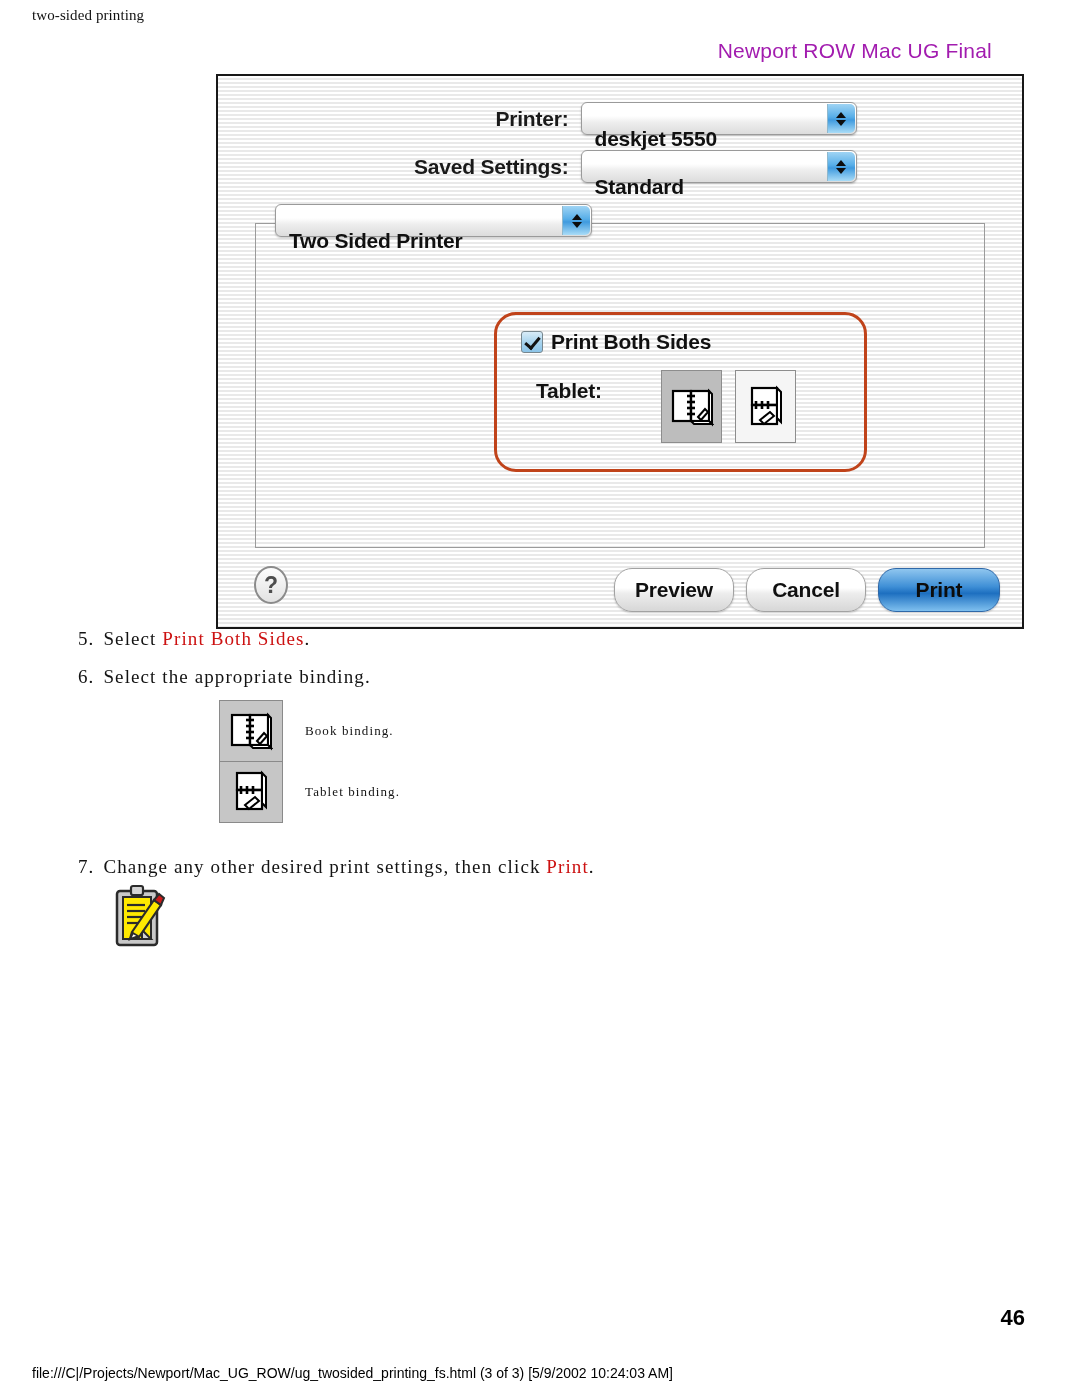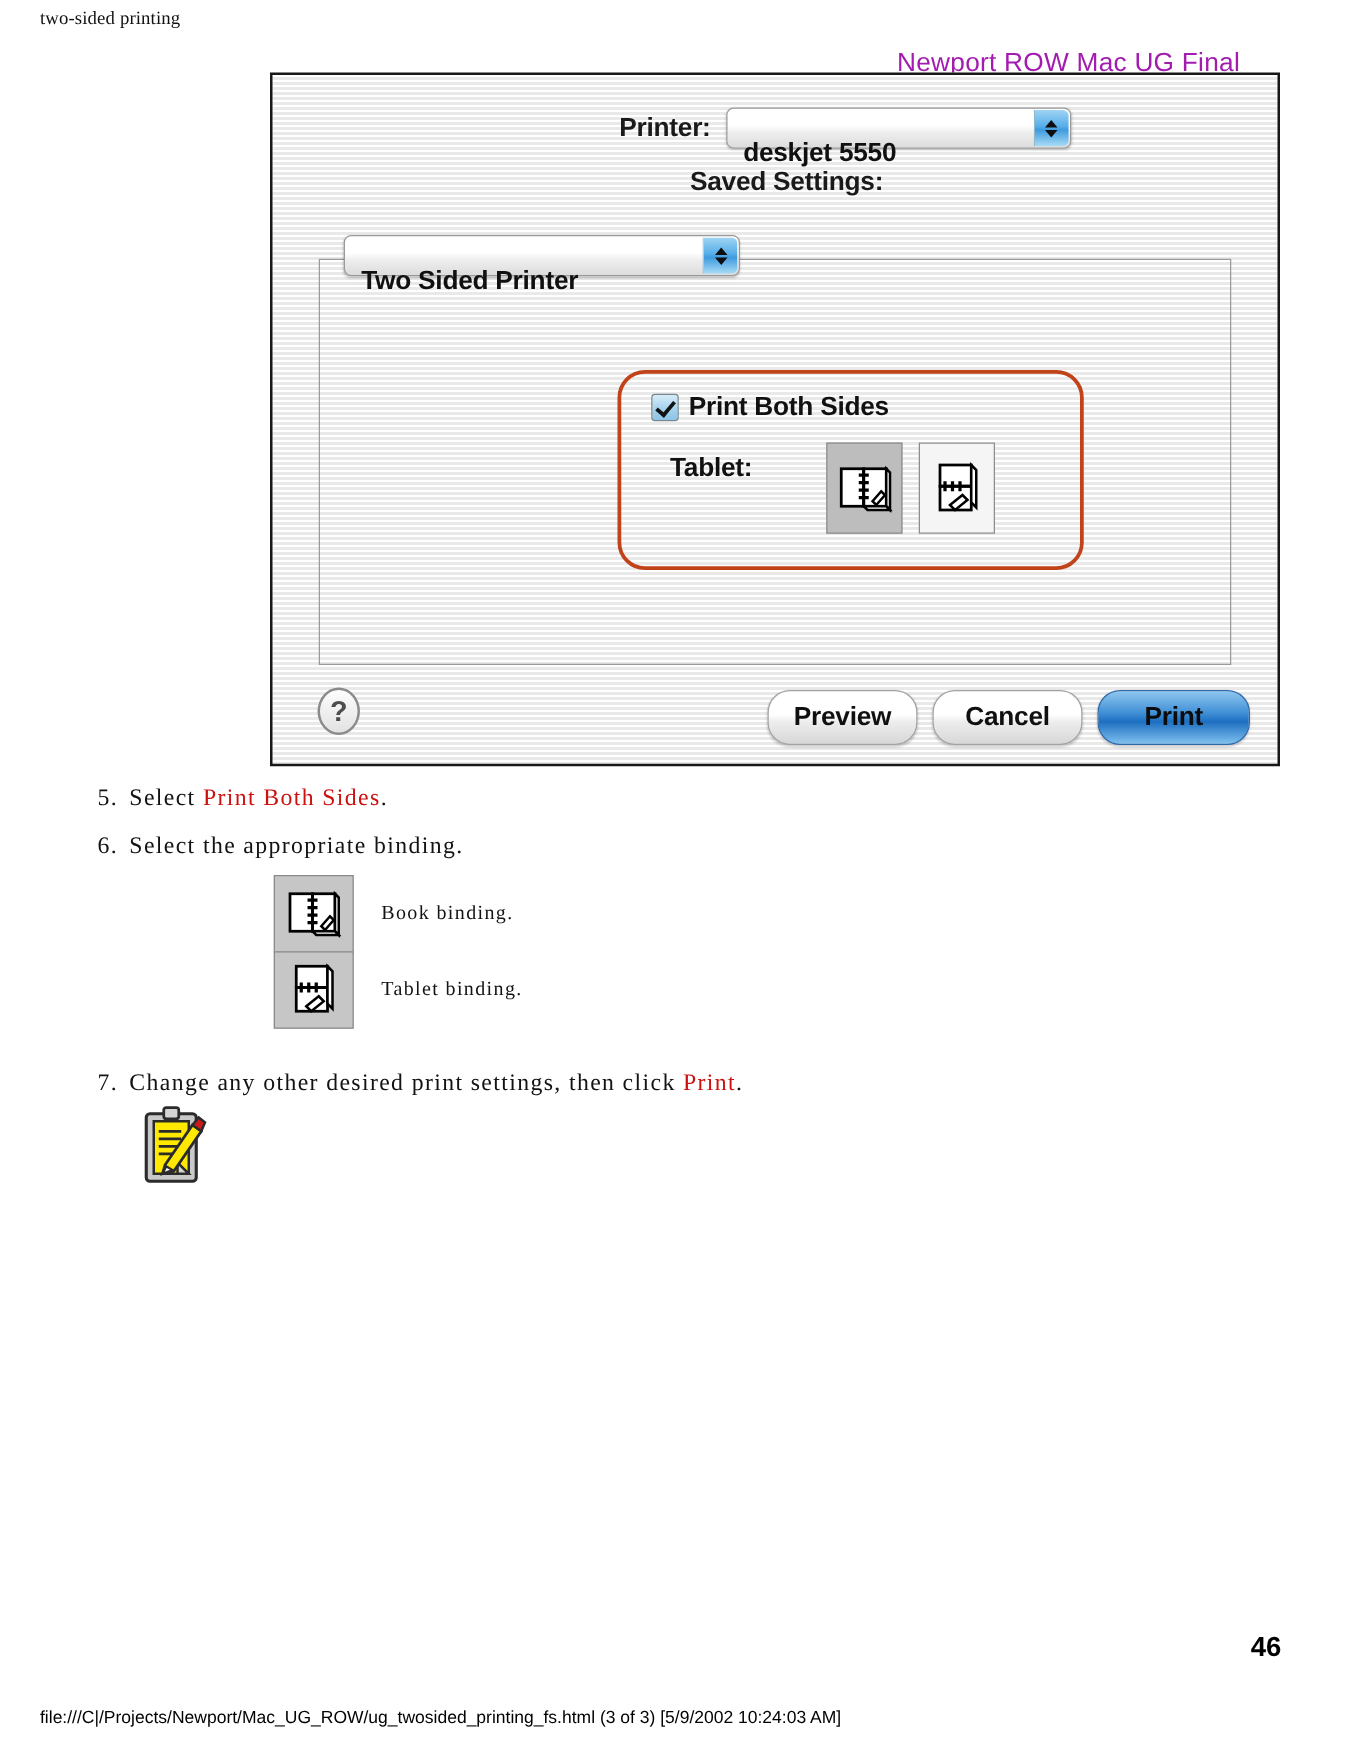--- a/index.html
+++ b/index.html
@@ -52,21 +52,21 @@
     font-family: "Liberation Sans", sans-serif;
     font-size: 14px;
     color: #000;
     white-space: nowrap;
   }
 
   
   .dialog {
     position: absolute;
     left: 216px;
-    top: 58px;
+    top: 74px;
     width: 808px;
     height: 555px;
     border: 2px solid #181818;
     box-sizing: border-box;
     background-color: #f2f2f2;
     background-image: repeating-linear-gradient(
       to bottom,
       #ffffff 0px, #ffffff 2px,
       #e9e9e9 2px, #e9e9e9 4px
     );
@@ -300,21 +300,21 @@
   .step-7 { left: 78px; top: 856px; }
 
   .icon-line {
     position: absolute;
     display: flex;
     align-items: center;
     gap: 22px;
   }
   .icon-line .caption {
     font-family: "Liberation Serif", serif;
-    font-size: 16px;
+    font-size: 13px;
     color: #131313;
     letter-spacing: 1.1px;
   }
   .icon-book   { left: 219px; top: 700px; }
   .icon-tablet { left: 219px; top: 761px; }
 
   .doc-bind-btn {
     width: 64px;
     height: 62px;
     border: 1px solid #8a8a8a;
@@ -356,20 +356,27 @@
       <span class="popup-value">deskjet 5550</span>
       <span class="popup-arrows">
         <span class="arrow-up"></span>
           <span class="arrow-down"></span>
       </span>
     </div>
   </div>
 
   <div class="row row-settings">
     <div class="field-label">Saved Settings:</div>
+    <div class="popup popup-settings">
+      <span class="popup-value">Standard</span>
+      <span class="popup-arrows">
+        <span class="arrow-up"></span>
+          <span class="arrow-down"></span>
+      </span>
+    </div>
   </div>
 
   <div class="group-box"></div>
 
   <div class="popup popup-panel">
     <span class="popup-value">Two Sided Printer</span>
     <span class="popup-arrows">
       <span class="arrow-up"></span>
         <span class="arrow-down"></span>
     </span>

